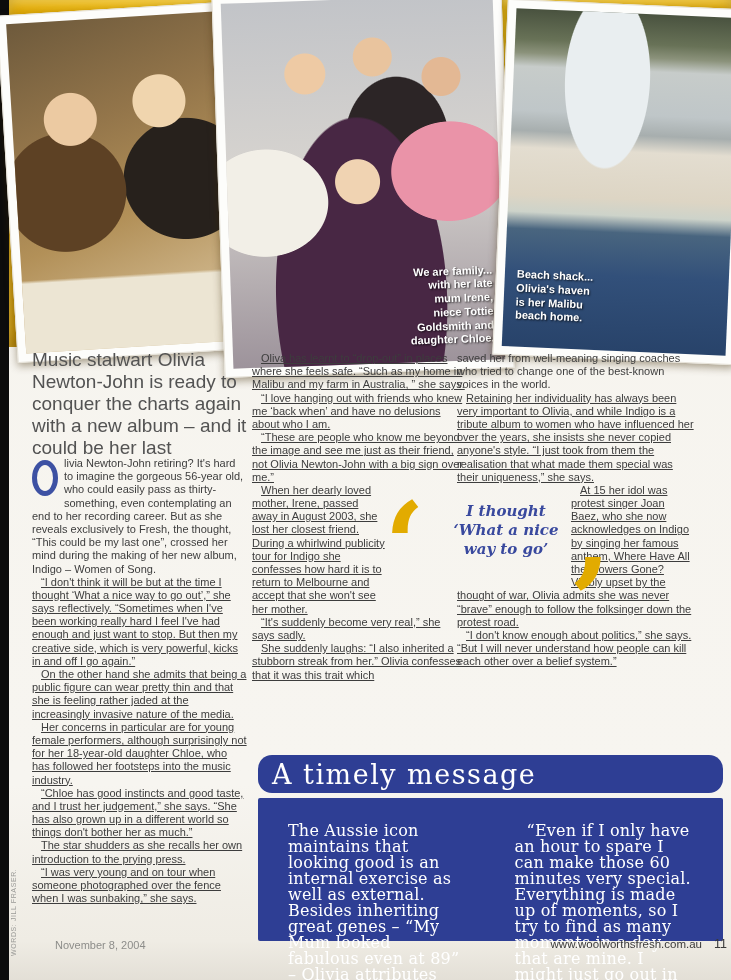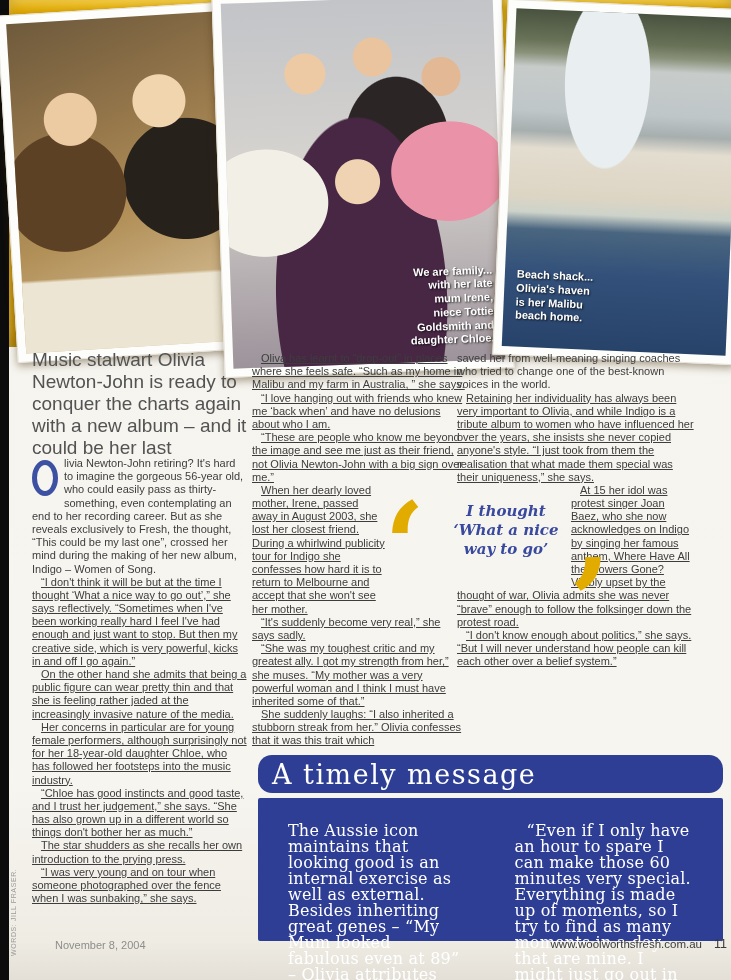--- a/index.html
+++ b/index.html
@@ -164,21 +164,20 @@
     <p class="indent">“I was very young and on tour when someone photographed over the fence when I was sunbaking,” she says.</p>
   </div>
 
   <div class="col col2">
     <p class="indent">Oliva has learnt to “drop-out” in places where she feels safe. “Such as my home in Malibu and my farm in Australia, ” she says.</p>
     <p class="indent">“I love hanging out with friends who knew me ‘back when’ and have no delusions about who I am.</p>
     <p class="indent">“These are people who know me beyond the image and see me just as their friend, not Olivia Newton-John with a big sign over me.”</p>
     <div class="spacer-r"></div>
     <p class="indent">When her dearly loved mother, Irene, passed away in August 2003, she lost her closest friend. During a whirlwind publicity tour for Indigo she confesses how hard it is to return to Melbourne and accept that she won't see her mother.</p>
     <p class="indent">“It's suddenly become very real,” she says sadly.</p>
-    <p class="indent">“She was my toughest critic and my greatest ally. I got my strength from her,” she muses. “My mother was a very powerful woman and I think I must have inherited some of that.”</p>
     <p class="indent">She suddenly laughs: “I also inherited a stubborn streak from her.” Olivia confesses that it was this trait which</p>
   </div>
 
   <div class="col col3">
     <p>saved her from well-meaning singing coaches who tried to change one of the best-known voices in the world.</p>
     <p class="indent">Retaining her individuality has always been very important to Olivia, and while Indigo is a tribute album to women who have influenced her over the years, she insists she never copied anyone's style. “I just took from them the realisation that what made them special was their uniqueness,” she says.</p>
     <div class="spacer-l"></div>
     <p class="indent">At 15 her idol was protest singer Joan Baez, who she now acknowledges on Indigo by singing her famous anthem, Where Have All the Flowers Gone? Visibly upset by the thought of war, Olivia admits she was never “brave” enough to follow the folksinger down the protest road.</p>
     <p class="indent">“I don't know enough about politics,” she says. “But I will never understand how people can kill each other over a belief system.”</p>
   </div>

